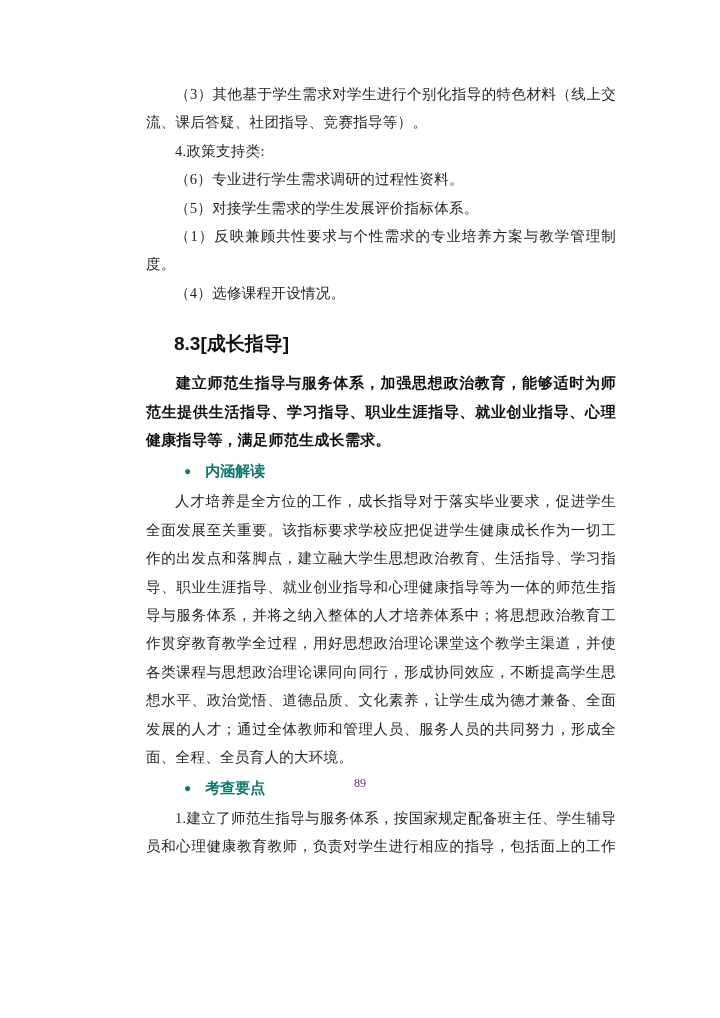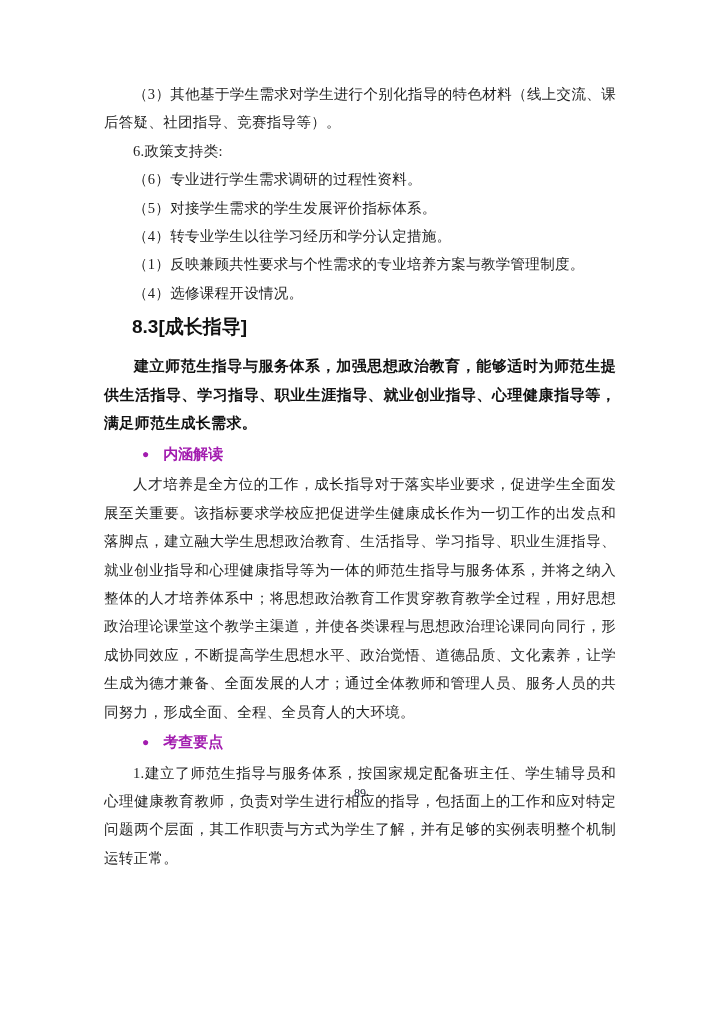--- a/index.html
+++ b/index.html
@@ -9,34 +9,35 @@
     background: #ffffff;
   }
   .page {
     position: relative;
     width: 720px;
     height: 867px;
     background: #ffffff;
     overflow: hidden;
     font-family: "Liberation Serif", serif;
     color: #1f1f1f;
+    padding-left: 42px;
   }
   .content {
     padding: 80px 104px 0 104px;
   }
   p.body {
     margin: 0;
     font-size: 14.5px;
     line-height: 28.4px;
     text-align: justify;
     text-indent: 2em;
     letter-spacing: 0.3px;
   }
   h2.section-heading {
-    margin: 5px 0 10px 0;
+    margin: 22px 0 10px 0;
     padding-left: 28px;
     font-family: "Liberation Sans", sans-serif;
     font-size: 19px;
     line-height: 30px;
     font-weight: bold;
     color: #111;
   }
   p.intro-bold {
     font-family: Liberation Serif, serif;
     font-weight: bold;
@@ -44,50 +45,49 @@
     line-height: 28.6px;
     color: #111;
   }
   .bullet-line {
     margin: 2px 0 2px 0;
     padding-left: 38px;
     font-family: "Liberation Sans", sans-serif;
     font-weight: bold;
     font-size: 15px;
     line-height: 28.4px;
-    color: #a21caf;
+    color: #0f766e;
   }
   .bullet-marker {
     display: inline-block;
     font-size: 12px;
     margin-right: 14px;
     vertical-align: 1px;
   }
   .page-number {
     position: absolute;
-    bottom: 66px;
+    bottom: 76px;
     left: 0;
     width: 100%;
     text-align: center;
     font-size: 12px;
-    color: #0f172a;
+    color: #701a75;
     font-family: "Liberation Serif", serif;
   }
 </style>
 </head>
 <body>
 
 <div class="page">
   <div class="content">
 
     <p class="body">（3）其他基于学生需求对学生进行个别化指导的特色材料（线上交流、课后答疑、社团指导、竞赛指导等）。</p>
-    <p class="body">6.政策支持类:</p>
+    <p class="body">4.政策支持类:</p>
     <p class="body">（6）专业进行学生需求调研的过程性资料。</p>
     <p class="body">（5）对接学生需求的学生发展评价指标体系。</p>
-    <p class="body">（4）转专业学生以往学习经历和学分认定措施。</p>
     <p class="body">（1）反映兼顾共性要求与个性需求的专业培养方案与教学管理制度。</p>
     <p class="body">（4）选修课程开设情况。</p>
 
     <h2 class="section-heading">8.3[成长指导]</h2>
 
     <p class="body intro-bold">建立师范生指导与服务体系，加强思想政治教育，能够适时为师范生提供生活指导、学习指导、职业生涯指导、就业创业指导、心理健康指导等，满足师范生成长需求。</p>
 
     <div class="bullet-line">
       <span class="bullet-marker">●</span><span>内涵解读</span>
     </div>

